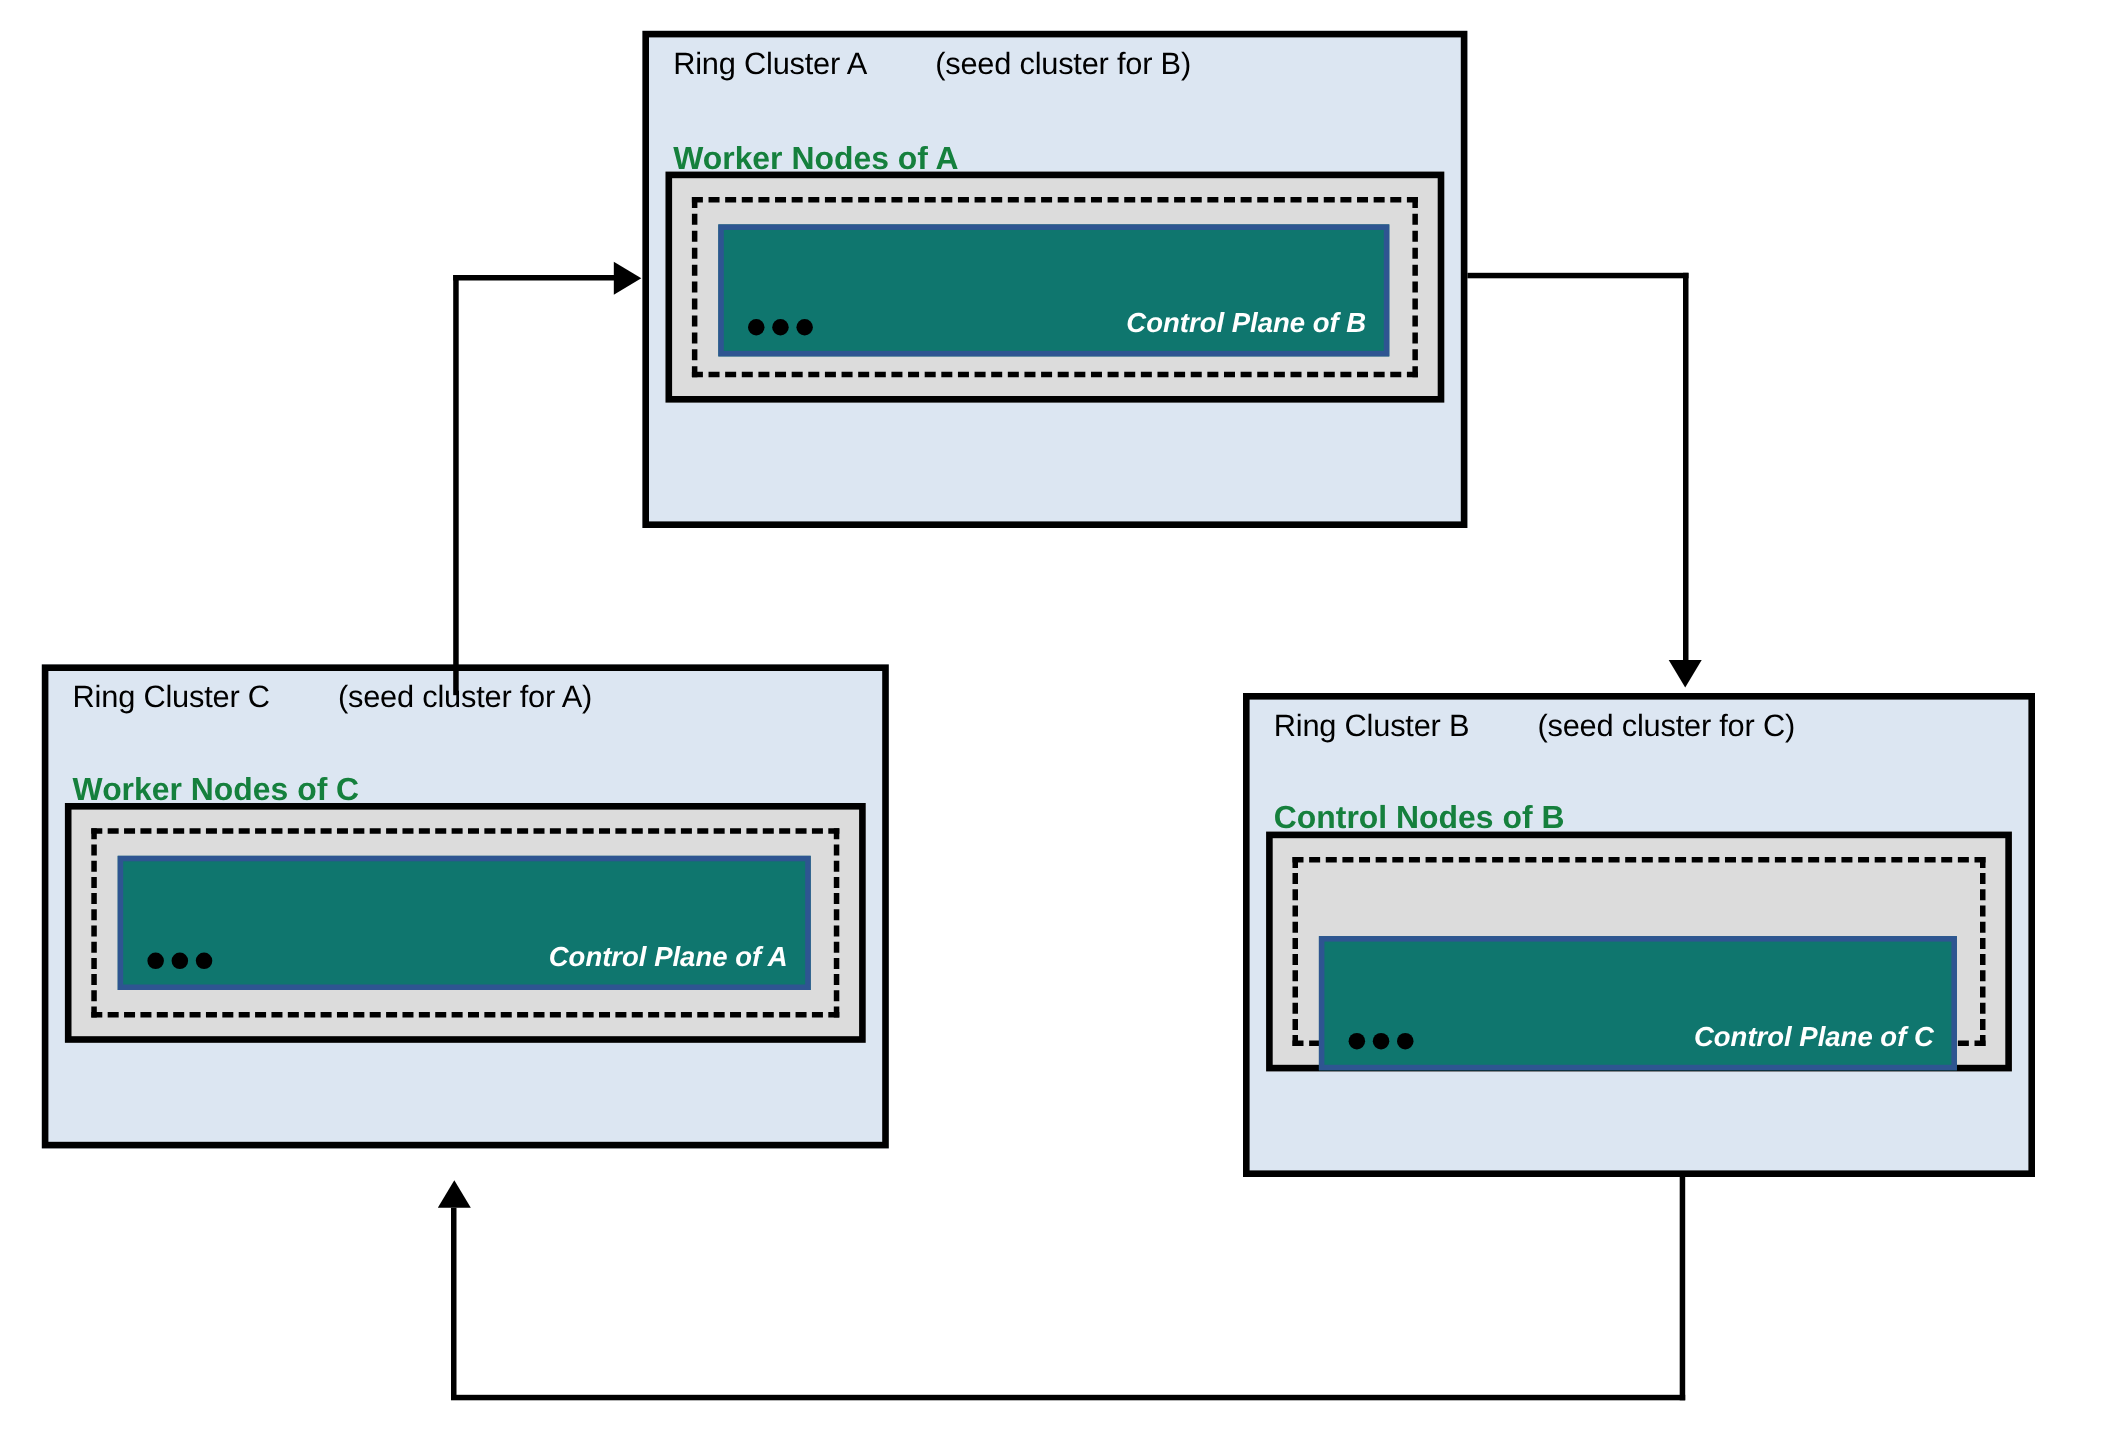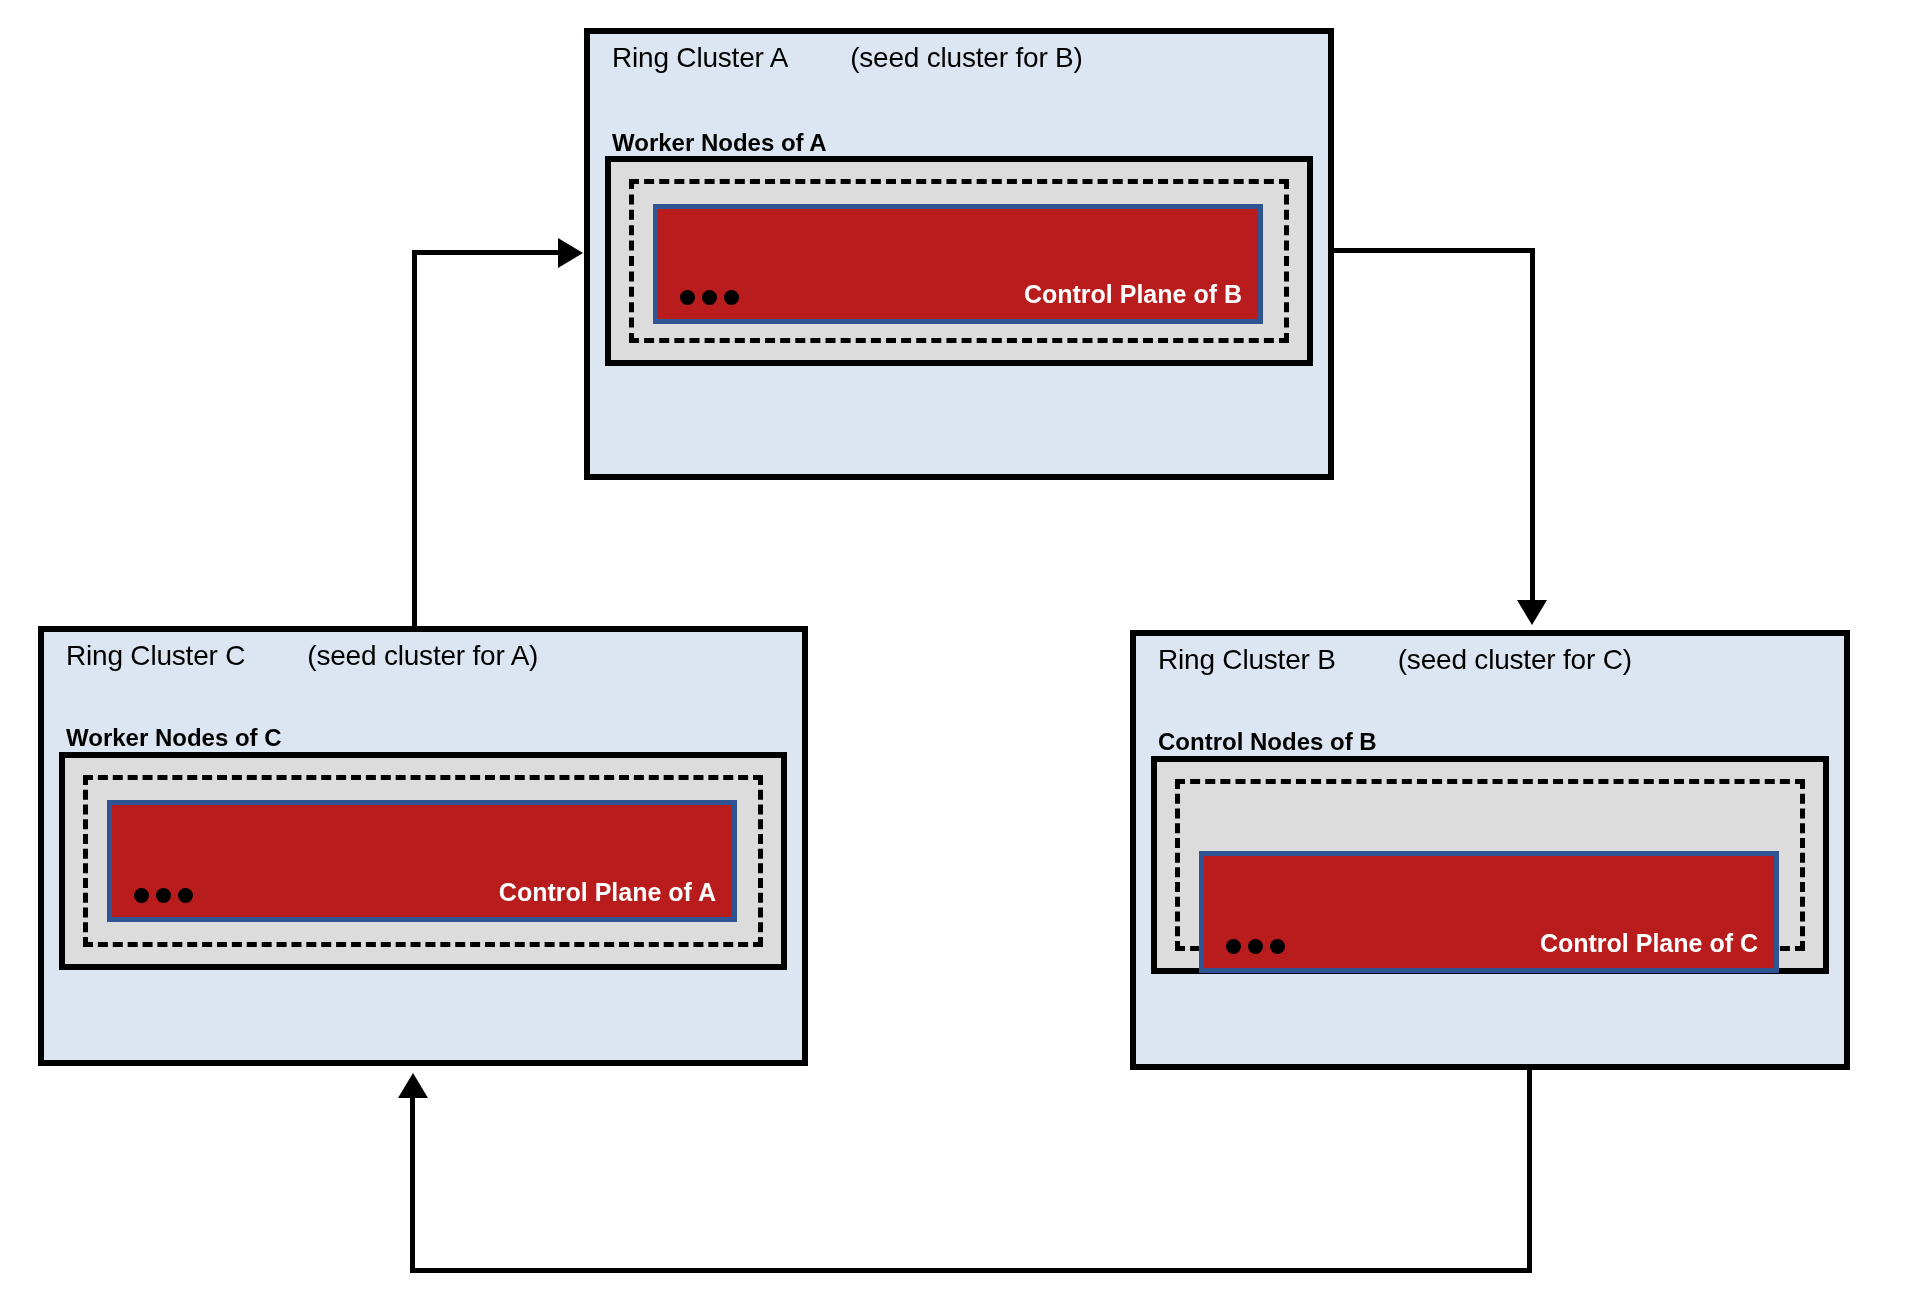--- a/index.html
+++ b/index.html
@@ -36,23 +36,23 @@
     color: #000000;
     letter-spacing: -0.2px;
   }
   .cluster-title .seed {
     display: inline-block;
     margin-left: 62px;
   }
   .worker-label {
     position: absolute;
     left: 22px;
-    font-size: 24px;
+    font-size: 29px;
     font-weight: 700;
-    color: #000000;
+    color: #15803d;
     white-space: nowrap;
   }
 
   
   .worker-box {
     position: absolute;
     box-sizing: border-box;
     background: #dcdcdc;
     border: 6px solid #000000;
   }
@@ -60,22 +60,23 @@
   .dashed-box {
     position: absolute;
     box-sizing: border-box;
     border: 5px dashed #000000;
     background: transparent;
   }
   
   .control-plane {
     position: absolute;
     box-sizing: border-box;
-    background: #b91c1c;
+    background: #0f766e;
     border: 5px solid #2e5591;
+    font-style: italic;
   }
   .cp-label {
     position: absolute;
     right: 16px;
     bottom: 10px;
     font-size: 25px;
     font-weight: 700;
     color: #ffffff;
     white-space: nowrap;
   }
@@ -141,21 +142,21 @@
         <div class="dots">
           <i></i>
             <i></i>
             <i></i>
         </div>
         <div class="cp-label">Control Plane of B</div>
       </div>
     </div>
   </div>
 
-  <div class="cluster" style="left:38px; top:626px; width:770px; height:440px;">
+  <div class="cluster" style="left:38px; top:604px; width:770px; height:440px;">
     <div class="cluster-title">
       <span>Ring Cluster C</span><span class="seed">(seed cluster for A)</span>
     </div>
     <div class="worker-label" style="top:92px;">Worker Nodes of C</div>
 
     <div class="worker-box" style="left:15px; top:120px; width:728px; height:218px;">
       <div class="dashed-box" style="left:18px; top:17px; right:18px; bottom:17px;"></div>
       <div class="control-plane" style="left:42px; top:42px; width:630px; height:122px;">
         <div class="dots">
           <i></i>

